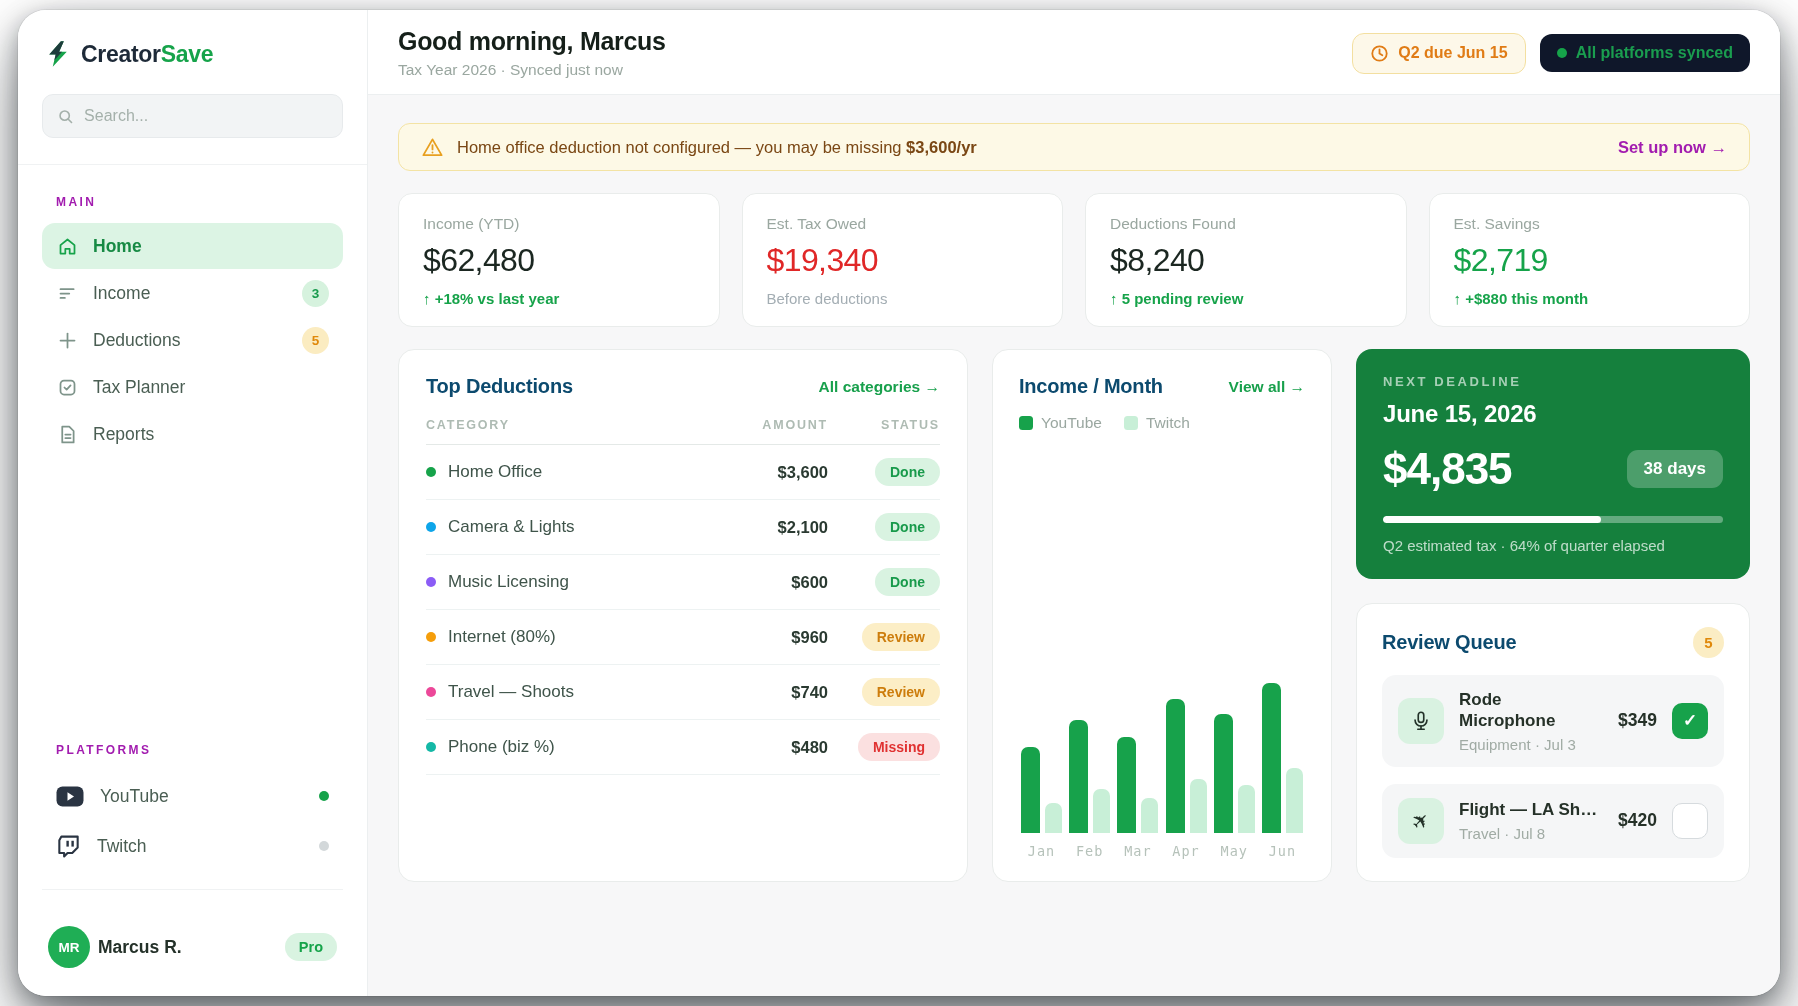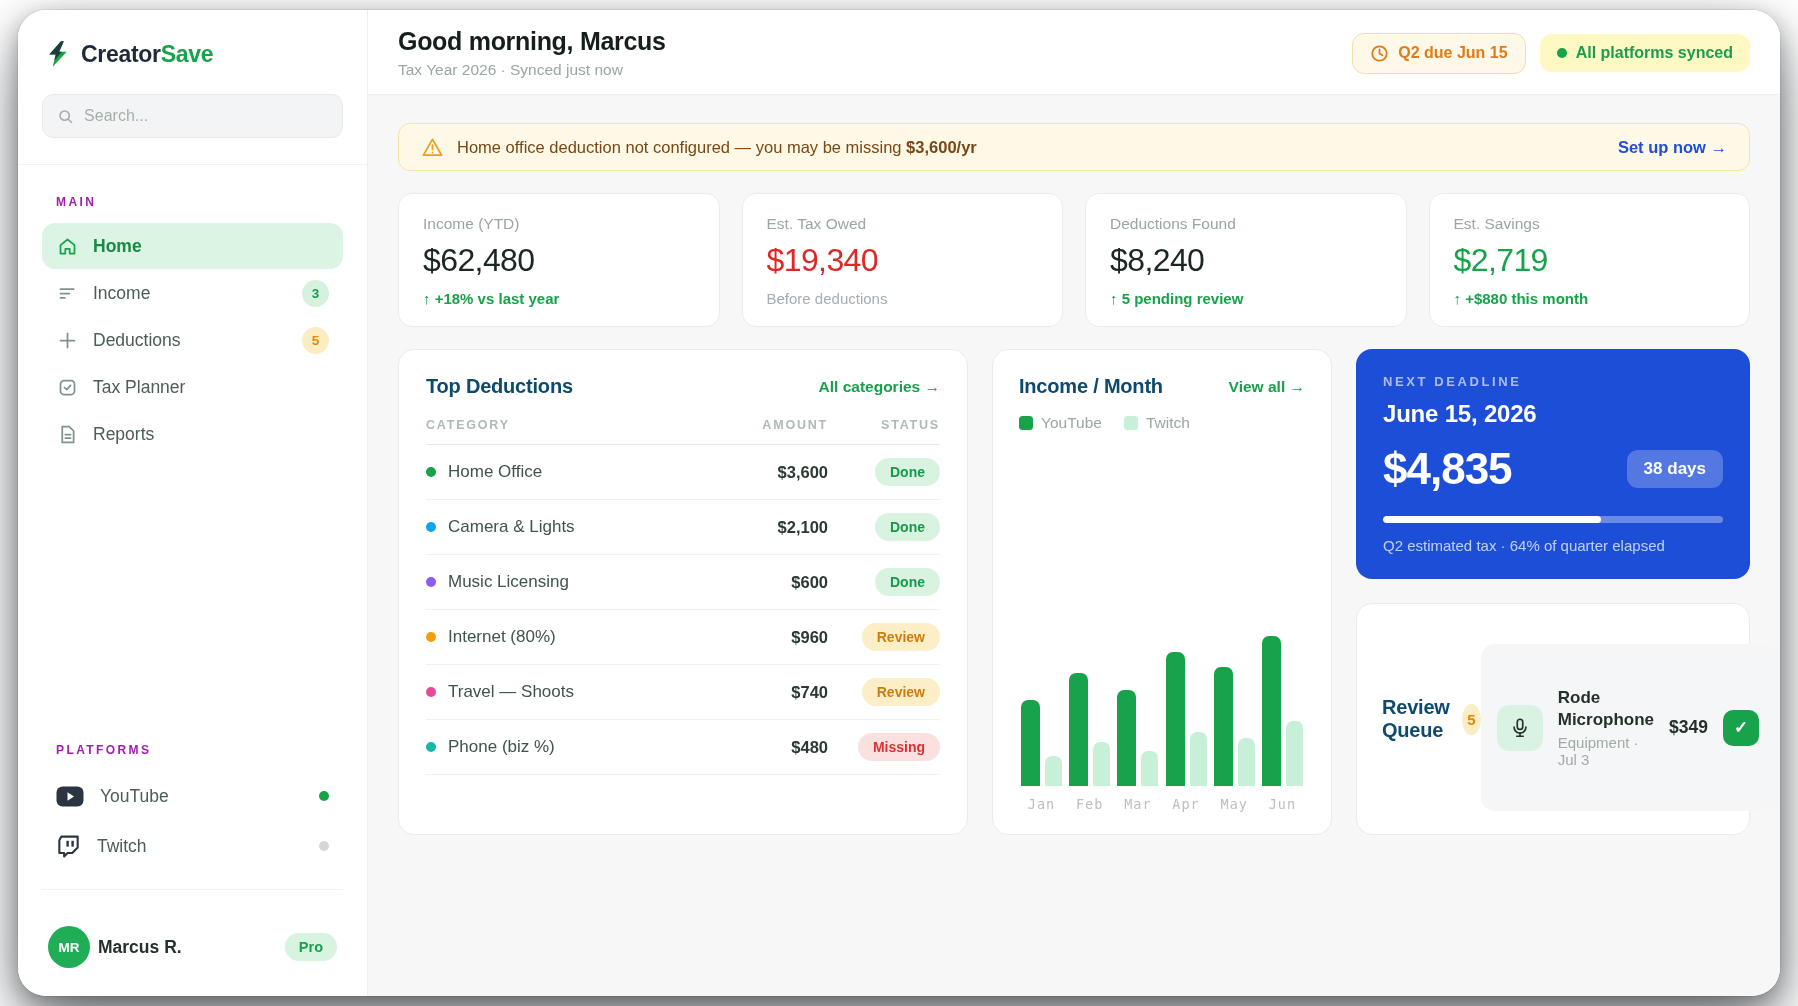--- a/index.html
+++ b/index.html
@@ -44,30 +44,30 @@
     padding:6px 14px; border-radius:999px; }
 
   
   .main{ flex:1; display:flex; flex-direction:column; background:#f7f7f8; min-width:0; }
   .topbar{ background:#fff; padding:17px 30px 15px; border-bottom:1px solid #eceff0; display:flex; align-items:center; }
   .greeting{ font-size:25px; font-weight:800; color:#151f19; letter-spacing:-.3px; }
   .subtitle{ font-size:15.5px; color:#9aa7a0; margin-top:5px; }
   .topbar-right{ margin-left:auto; display:flex; gap:14px; align-items:center; }
   .chip{ display:flex; align-items:center; gap:9px; border-radius:12px; padding:10px 17px; font-size:16px; font-weight:600; }
   .chip-deadline{ background:#fdf8e9; border:1.5px solid #f3dfa0; color:#e07c16; }
-  .chip-sync{ background:#fef9c3; color:#1a9d4f;text-align:center; }
+  .chip-sync{ background:#0f172a; color:#1a9d4f;text-align:center; }
   .chip-sync .dot{ width:10px; height:10px; border-radius:50%; background:#16a34a; }
 
   .content{ flex:1; padding:28px 30px; display:flex; flex-direction:column; gap:22px; min-height:0; }
 
   .banner{ background:#fdf9e6; border:1.5px solid #f3e3a4; border-radius:12px; min-height:48px;
     display:flex; align-items:center; gap:13px; padding:0 22px; }
   .banner-text{ font-size:16.5px; color:#7a4714; }
   .banner-text b{ font-weight:800; }
-  .banner-link{ margin-left:auto; color:#1d4ed8; font-size:16.5px; font-weight:700; cursor:pointer; white-space:nowrap; }
+  .banner-link{ margin-left:auto; color:#a21caf; font-size:16.5px; font-weight:700; cursor:pointer; white-space:nowrap; }
 
   .stats{ display:grid; grid-template-columns:repeat(4,1fr); gap:22px; }
   .stat-card{ background:#fff; border:1px solid #e9eceb; border-radius:14px; padding:21px 24px 19px; }
   .stat-label{ font-size:15.5px; color:#9aa7a0; }
   .stat-value{ font-size:32px; font-weight:400; letter-spacing:-.6px; margin:9px 0 11px; }
   .v-dark{ color:#1b2721; } .v-red{ color:#e02727; } .v-green{ color:#16a34a; }
   .stat-delta{ font-size:15px; font-weight:600; }
   .d-green{ color:#16a34a; } .d-gray{ color:#a3adb3; font-weight:500; }
 
   .bottom{ display:grid; grid-template-columns:570px 340px 1fr; gap:24px; height:486px; }
@@ -101,32 +101,32 @@
   .groups{ display:flex; justify-content:space-between; align-items:flex-end; height:152px; padding:0 2px; }
   .group{ display:flex; align-items:flex-end; gap:5px; }
   .bar{ width:19px; border-radius:7px 7px 0 0; }
   .bar.tw{ width:17px; }
   .month-labels{ display:flex; justify-content:space-between; margin-top:10px; padding:0 2px; }
   .month{ width:41px; text-align:center; font-family:"DejaVu Sans Mono", monospace; font-size:13.5px;
     color:#b6c2ba; letter-spacing:1px; }
 
   
   .right-col{ display:flex; flex-direction:column; gap:24px; min-width:0; }
-  .deadline-card{ background:#1d4ed8; border-radius:16px; color:#fff; padding:25px 27px; height:230px; }
+  .deadline-card{ background:#15803d; border-radius:16px; color:#fff; padding:25px 27px; height:230px; }
   .eyebrow{ font-size:13px; letter-spacing:2.6px; font-weight:700; color:rgba(255,255,255,.62); }
   .deadline-date{ font-size:24px; font-weight:800; margin-top:11px; letter-spacing:-.2px; }
   .deadline-row{ display:flex; align-items:center; margin-top:16px; }
   .deadline-amount{ font-size:44px; font-weight:800; letter-spacing:-1px; }
   .days-pill{ margin-left:auto; background:rgba(255,255,255,.24); border-radius:11px; padding:9px 17px;
     font-size:17px; font-weight:700; }
   .progress-track{ margin-top:22px; height:7px; border-radius:999px; background:rgba(255,255,255,.34); overflow:hidden; }
   .progress-fill{ height:100%; border-radius:999px; background:#fdfefd; }
   .deadline-caption{ margin-top:12px; font-size:15px; line-height:1.4; color:rgba(255,255,255,.72); }
 
-  .review-card{ flex:1; padding:23px 25px; display:flex; flex-direction:row; }
+  .review-card{ flex:1; padding:23px 25px; display:flex; flex-direction:column; }
   .review-badge{ margin-left:auto; width:31px; height:31px; border-radius:50%; background:#fbedc4; color:#e0890b;
     display:grid; place-items:center; font-size:15px; font-weight:700; }
   .queue-item{ background:#f5f6f7; border-radius:14px; padding:14px 16px; display:flex; align-items:center;
     gap:15px; margin-top:17px; }
   .q-icon{ width:46px; height:46px; min-width:46px; border-radius:12px; background:#d9f2e1; display:grid;
     place-items:center; color:#233229; }
   .q-text{ flex:1; min-width:0; }
   .q-name{ font-size:17px; font-weight:700; color:#253128; line-height:1.25; white-space:normal; }
   .q-name.nowrap{ white-space:nowrap; overflow:hidden; }
   .q-meta{ font-size:15px; color:#a0aba4; margin-top:4px; }

